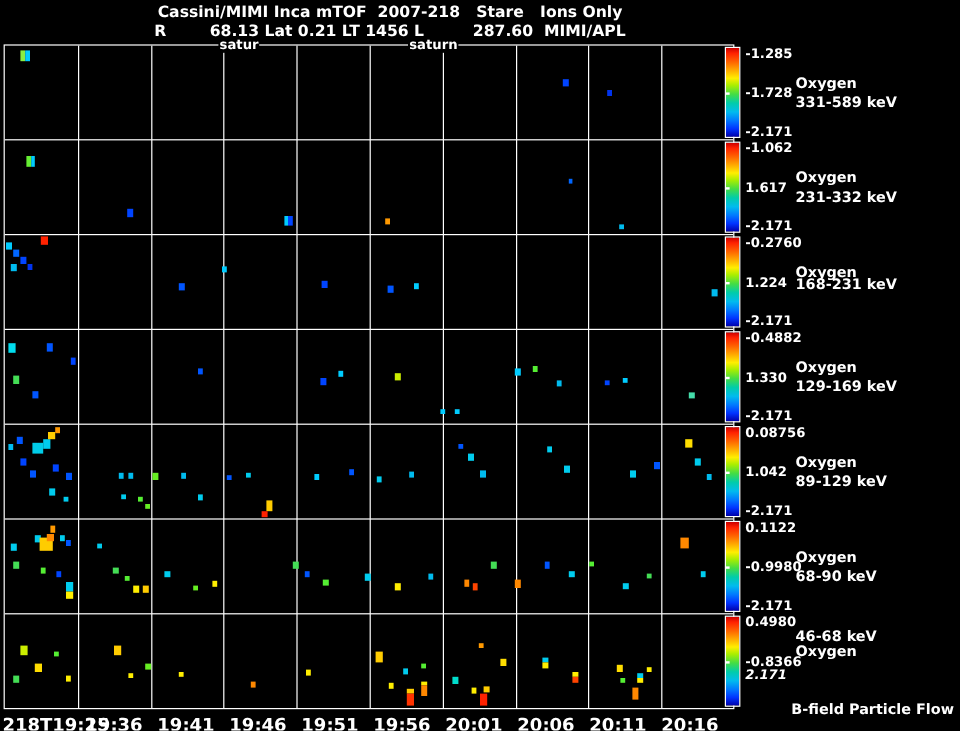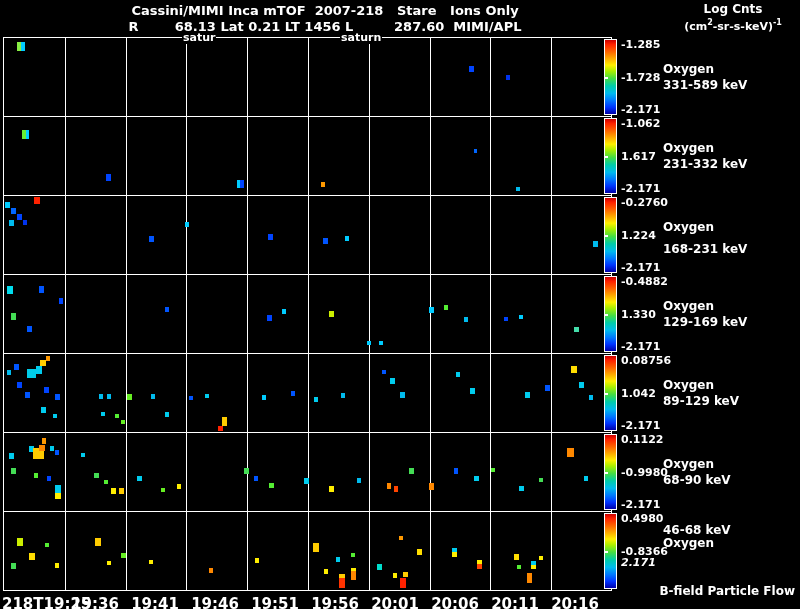--- a/index.html
+++ b/index.html
@@ -29,24 +29,20 @@
           padding:0 1px;z-index:5;}
   .bfield{position:absolute;top:584px;right:5px;font-weight:bold;font-size:12px;white-space:nowrap;}
 </style>
 </head>
 <body>
 
 <div class="screen">
   <div class="ttl t1">Cassini/MIMI Inca mTOF  2007-218   Stare   Ions Only</div>
   <div class="ttl t2">R        68.13 Lat 0.21 LT 1456 L         287.60  MIMI/APL</div>
 
-  <div class="legendbox">
-    <div>Log Cnts</div>
-    <div class="units"><span>(cm</span><sup>2</sup><span>-sr-s-keV)</span><sup>-1</sup></div>
-  </div>
 
   <div class="frame" id="plot-frame">
       <div class="vgrid" style="left: 61px;"></div>
       <div class="vgrid" style="left: 122px;"></div>
       <div class="vgrid" style="left: 182px;"></div>
       <div class="vgrid" style="left: 243px;"></div>
       <div class="vgrid" style="left: 304px;"></div>
       <div class="vgrid" style="left: 365px;"></div>
       <div class="vgrid" style="left: 426px;"></div>
       <div class="vgrid" style="left: 486px;"></div>
@@ -228,21 +224,21 @@
     <div class="ctick" style="top: 182px;">-2.171</div>
     <div class="elabel" style="top: 140px;">Oxygen</div>
     <div class="elabel" style="top: 156px;">231-332 keV</div>
     <div class="cbar" style="top: 197px; height: 76px;">
       <div class="midmark"></div>
     </div>
     <div class="ctick" style="top: 196px;">-0.2760</div>
     <div class="ctick" style="top: 229px;">1.224</div>
     <div class="ctick" style="top: 261px;">-2.171</div>
     <div class="elabel" style="top: 219px;">Oxygen</div>
-    <div class="elabel" style="top: 241px;">168-231 keV</div>
+    <div class="elabel" style="top: 229px;">168-231 keV</div>
     <div class="cbar" style="top: 276px; height: 76px;">
       <div class="midmark"></div>
     </div>
     <div class="ctick" style="top: 275px;">-0.4882</div>
     <div class="ctick" style="top: 308px;">1.330</div>
     <div class="ctick" style="top: 340px;">-2.171</div>
     <div class="elabel" style="top: 298px;">Oxygen</div>
     <div class="elabel" style="top: 314px;">129-169 keV</div>
     <div class="cbar" style="top: 355px; height: 76px;">
       <div class="midmark"></div>

